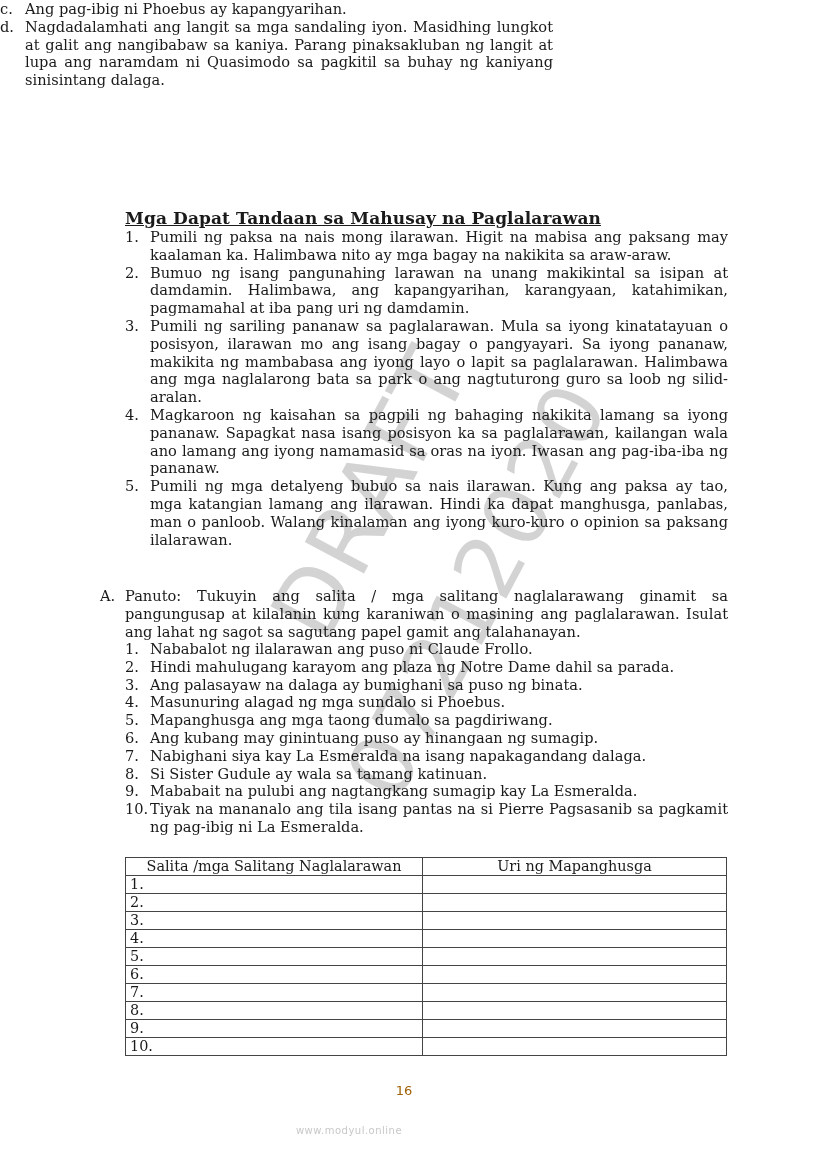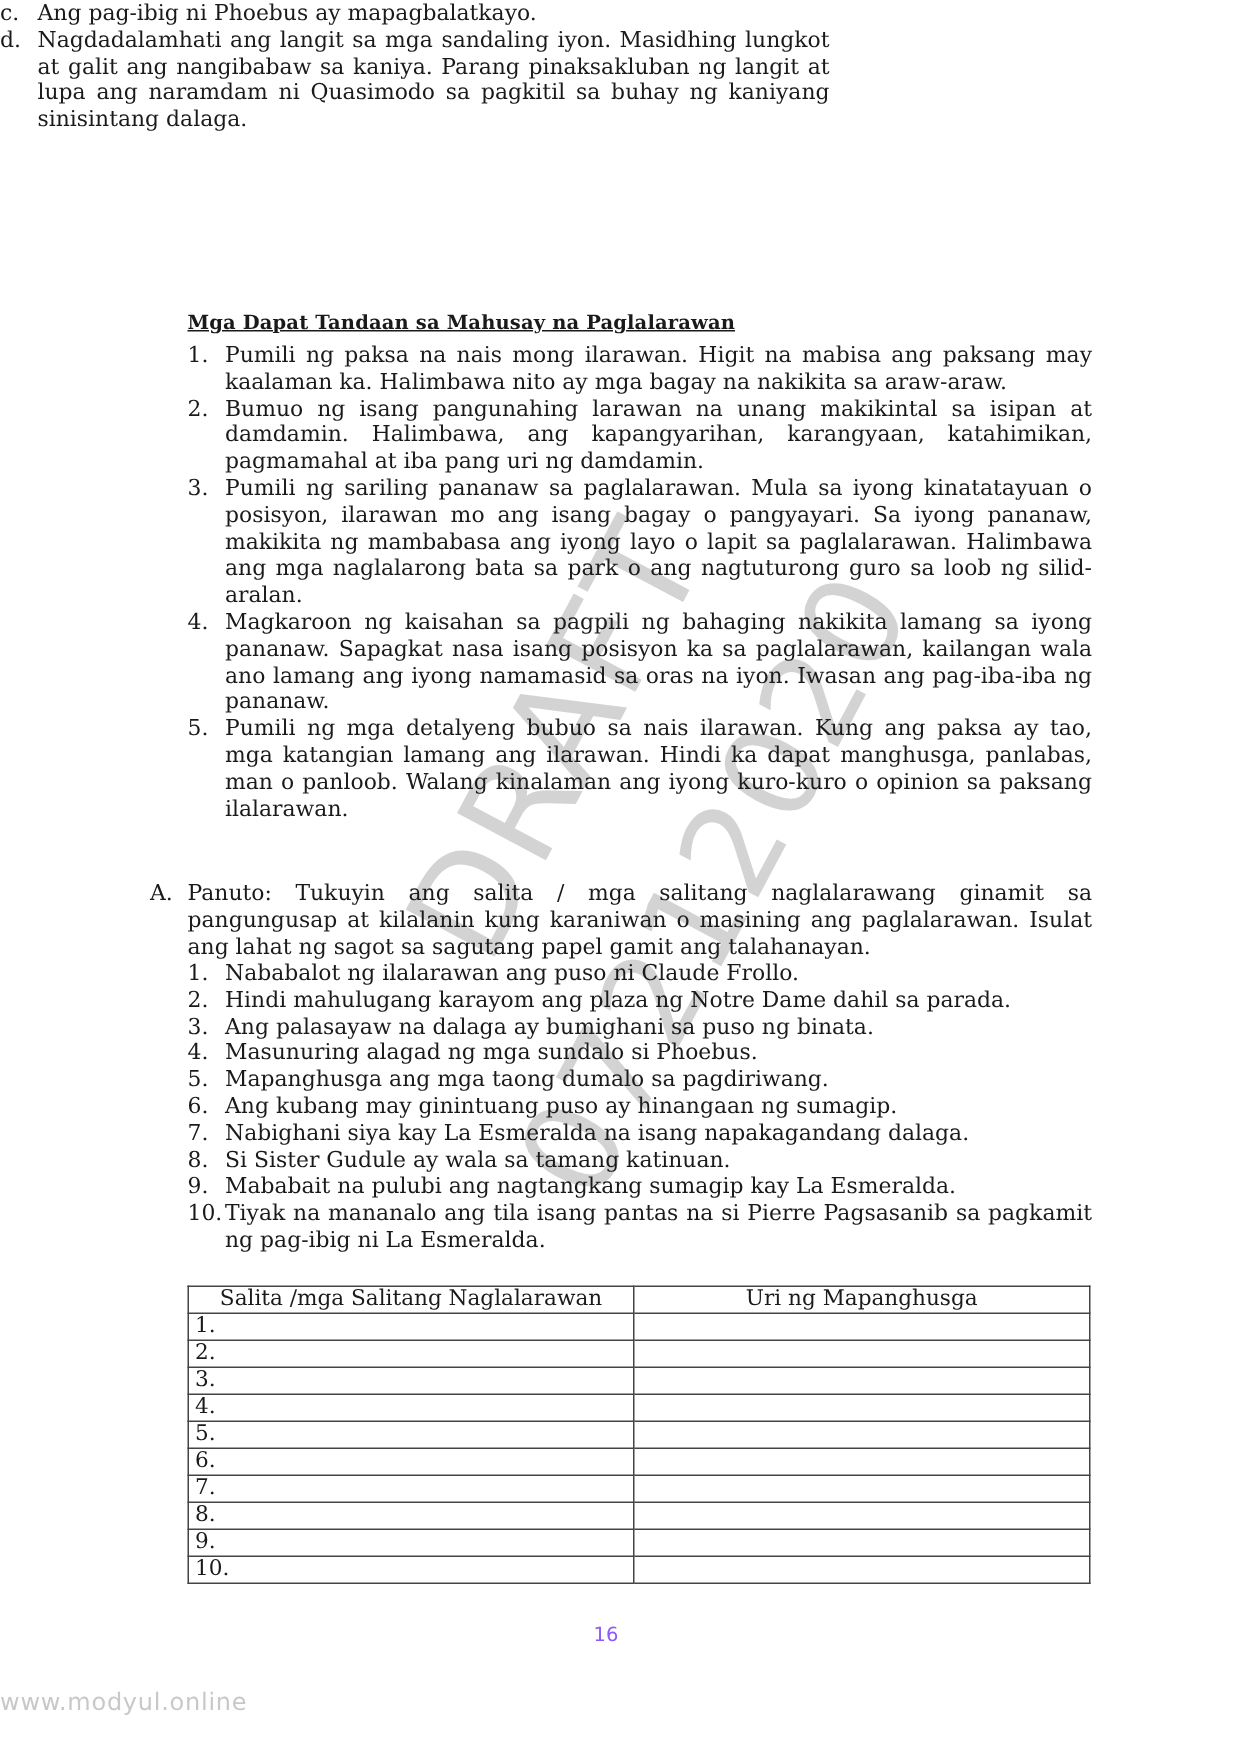--- a/index.html
+++ b/index.html
@@ -12,21 +12,21 @@
   .txt { font-size: 14.6px; line-height: 17.8px; text-align: justify; }
   .item { position: absolute; display: flex; }
   .item .mk { flex: 0 0 auto; }
   .item .bd { flex: 1 1 auto; text-align: justify; }
   .item .bd.nojust { text-align: left; }
 
   #block-cd { left: 175px; top: 100px; width: 553px; }
   #block-cd .item { position: relative; }
   #block-cd .mk { width: 25px; }
 
-  #heading1 { position: absolute; left: 125px; top: 208px; font-weight: bold; text-decoration: underline; font-size: 13px; letter-spacing: 0.1px; }
+  #heading1 { position: absolute; left: 125px; top: 208px; font-weight: bold; text-decoration: underline; font-size: 17px; letter-spacing: 0.1px; }
   #tips { position: absolute; left: 125px; top: 228px; width: 603px; }
   #tips .item { position: relative; }
   #tips .mk { width: 25px; }
 
   #heading2 { position: absolute; left: 100px; top: 569px; font-weight: bold; font-size: 15.5px; }
   #instr { position: absolute; left: 100px; top: 587px; width: 628px; }
   #instr .item { position: relative; }
   #instr .mk { width: 25px; }
   #sentences { position: absolute; left: 125px; top: 640px; width: 603px; }
   #sentences .item { position: relative; }
@@ -36,39 +36,39 @@
     position: absolute; left: 125px; top: 857px; width: 602px;
     border-collapse: collapse; font-size: 14.4px;
   }
   table#answer th, table#answer td {
     border: 1px solid #444; height: 17px; padding: 0 0 0 4px; font-weight: normal; line-height: 17px;
   }
   table#answer th { text-align: center; padding: 0; }
   table#answer { border: 1.5px solid #222; }
   .col1 { width: 296px; }
 
-  #page-num { position: absolute; left: 0; width: 808px; top: 1083px; text-align: center; font-family: "DejaVu Sans", "Liberation Sans", sans-serif; font-size: 13px; color: #8b5cf6; }
-  #site { position: absolute; left: 0; width: 698px; top: 1125px; text-align: left; font-family: "DejaVu Sans", "Liberation Sans", sans-serif; font-size: 16px; color: #c8c8c8; letter-spacing: 0.5px; }
+  #page-num { position: absolute; left: 0; width: 808px; top: 1083px; text-align: center; font-family: "DejaVu Sans", "Liberation Sans", sans-serif; font-size: 13px; color: #a16207; }
+  #site { position: absolute; left: 0; width: 698px; top: 1125px; text-align: center; font-family: "DejaVu Sans", "Liberation Sans", sans-serif; font-size: 10px; color: #c8c8c8; letter-spacing: 0.5px; }
 
   .wm { position: absolute; font-family: "DejaVu Sans", "Liberation Sans", sans-serif; color: rgba(150,150,150,0.42); pointer-events: none; white-space: nowrap; transform-origin: center center; }
   #wm1 { left: 215px; top: 440px; font-size: 92px; transform: rotate(-62deg); letter-spacing: 2px; }
   #wm2 { left: 250px; top: 540px; font-size: 86px; transform: rotate(-62deg); letter-spacing: 2px; }
 </style>
 </head>
 <body>
 
 <div class="page">
 
   <div id="wm1" class="wm">DRAFT</div>
   <div id="wm2" class="wm">07212020</div>
 
   <div id="block-cd" class="txt">
     <div class="item">
       <span class="mk">c.</span>
-      <span class="bd nojust">Ang pag-ibig ni Phoebus ay mapagbalatkayo.</span>
+      <span class="bd nojust">Ang pag-ibig ni Phoebus ay kapangyarihan.</span>
     </div>
     <div class="item">
       <span class="mk">d.</span>
       <span class="bd">Nagdadalamhati ang langit sa mga sandaling iyon. Masidhing lungkot at galit ang nangibabaw sa kaniya. Parang pinaksakluban ng langit at lupa ang naramdam ni Quasimodo sa pagkitil sa buhay ng kaniyang sinisintang dalaga.</span>
     </div>
   </div>
 
   <div id="heading1">Mga Dapat Tandaan sa Mahusay na Paglalarawan</div>
 
   <div id="tips" class="txt">

